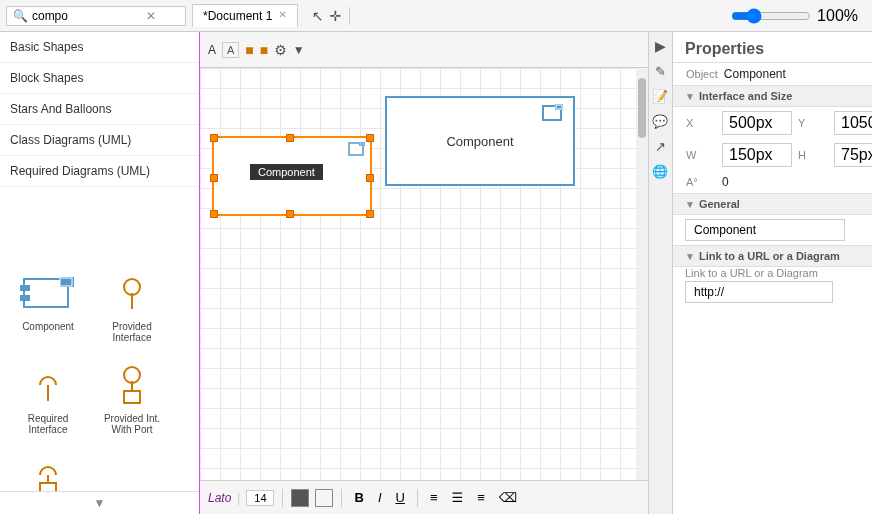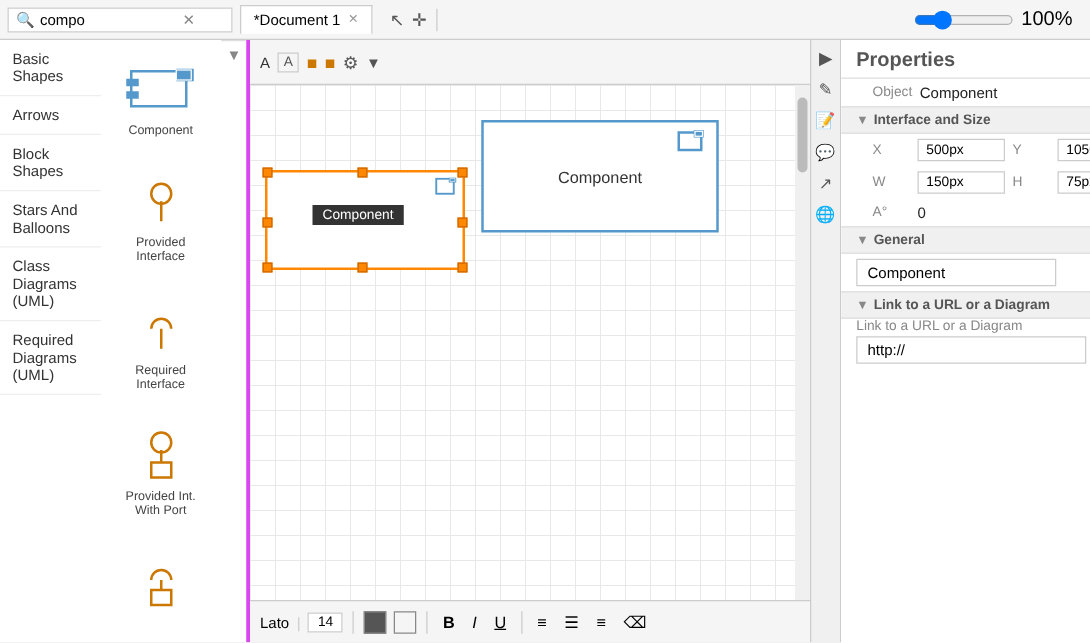--- a/index.html
+++ b/index.html
@@ -5,45 +5,45 @@
     * { box-sizing: border-box; margin: 0; padding: 0; }
     body { font-family: 'Segoe UI', Arial, sans-serif; font-size: 12px; background: #f0f0f0; display: flex; flex-direction: column; height: 514px; width: 872px; overflow: hidden; }
 
     
     #topbar { display: flex; align-items: center; height: 32px; background: #f5f5f5; border-bottom: 1px solid #ccc; padding: 0 6px; gap: 6px; flex-shrink: 0; }
 
     
     #main { display: flex; flex: 1; overflow: hidden; }
 
     
-    #sidebar { width: 200px; background: #fff; border-right: 3px solid #d946ef; display: flex; flex-direction: row; overflow: hidden; flex-shrink: 0; }
+    #sidebar { width: 200px; background: #fff; border-right: 1px solid #d946ef; display: flex; flex-direction: column; overflow: hidden; flex-shrink: 0; }
     .sidebar-section { padding: 8px 10px; font-size: 12px; color: #333; cursor: pointer; border-bottom: 1px solid #eee; }
     #shape-grid { display: flex; flex-wrap: wrap; padding: 8px; gap: 4px; overflow-y: auto; flex: 1; }
     .shape-item { display: flex; flex-direction: column; align-items: center; width: 80px; padding: 6px 4px; cursor: pointer; border: 1px solid transparent; }
     .shape-label { font-size: 10px; color: #444; text-align: center; margin-top: 4px; }
     .shape-preview { width: 64px; height: 48px; display: flex; align-items: center; justify-content: center; }
 
     
     #canvas-area { flex: 1; display: flex; flex-direction: column; overflow: hidden; }
     #canvas-toolbar { height: 36px; background: #f5f5f5; border-bottom: 1px solid #ccc; display: flex; align-items: center; padding: 0 8px; gap: 6px; flex-shrink: 0; }
     #canvas { flex: 1; background: #fff; background-image: linear-gradient(#e8e8e8 1px, transparent 1px), linear-gradient(90deg, #e8e8e8 1px, transparent 1px); background-size: 20px 20px; position: relative; overflow: hidden; }
     #format-bar { height: 34px; background: #f5f5f5; border-top: 1px solid #ccc; display: flex; align-items: center; padding: 0 8px; gap: 6px; flex-shrink: 0; }
 
     
     #right-panel { width: 200px; background: #fff; border-left: 1px solid #ccc; display: flex; flex-direction: column; flex-shrink: 0; overflow-y: auto; }
     #right-icons { width: 24px; background: #f0f0f0; border-left: 1px solid #ccc; display: flex; flex-direction: column; align-items: center; padding: 6px 0; gap: 10px; flex-shrink: 0; }
     .props-header { font-size: 16px; font-weight: bold; color: #555; padding: 8px 12px 4px; border-bottom: 1px solid #ddd; }
-    .props-row { display: flex; align-items: center; padding: 4px 25px; gap: 6px; }
+    .props-row { display: flex; align-items: center; padding: 4px 13px; gap: 6px; }
     .props-label { color: #888; font-size: 11px; min-width: 30px; }
     .props-value { font-size: 12px; color: #222; }
-    .props-input { border: 1px solid #ccc; padding: 2px 6px; font-size: 11px; width: 70px; outline: none; }
+    .props-input { border: 1px solid #ccc; padding: 2px 6px; font-size: 16px; width: 70px; outline: none; }
     .props-section { background: #f0f0f0; padding: 4px 12px; font-size: 11px; font-weight: bold; color: #555; display: flex; align-items: center; gap: 4px; border-top: 1px solid #ddd; border-bottom: 1px solid #ddd; }
     .props-section-arrow { color: #888; font-size: 10px; }
     .name-input { border: 1px solid #ccc; padding: 3px 8px; font-size: 12px; width: 160px; outline: none; margin: 4px 12px; }
-    .link-input { border: 1px solid #ccc; padding: 3px 8px; font-size: 12px; width: 184px; outline: none; margin: 2px 12px; }
+    .link-input { border: 1px solid #ccc; padding: 3px 8px; font-size: 12px; width: 148px; outline: none; margin: 2px 12px; }
     .link-label { color: #888; font-size: 11px; padding: 0 12px; }
     .btn-row { display: flex; gap: 6px; padding: 4px 12px; }
     .btn-sm { border: 1px solid #ccc; background: #f5f5f5; padding: 3px 12px; font-size: 11px; cursor: pointer; }
 
     
     .component-box-large { position: absolute; top: 28px; left: 185px; width: 190px; height: 90px; border: 2px solid #5599cc; background: #fff; display: flex; align-items: center; justify-content: center; font-size: 13px; color: #333; }
     .component-box-small { position: absolute; top: 68px; left: 12px; width: 160px; height: 80px; border: 2px solid #ff8800; background: #fff; }
     .component-label-small { position: absolute; top: 96px; left: 50px; background: #333; color: #fff; padding: 2px 8px; font-size: 11px; white-space: nowrap; }
     .selection-handle { position: absolute; width: 8px; height: 8px; background: #ff8800; border: 1px solid #cc6600; }
     .top-toolbar-sep { width: 1px; height: 18px; background: #ccc; margin: 0 2px; }
@@ -83,21 +83,20 @@
     <span style="font-size:16px;min-width:40px;">100%</span>
   </div>
 </div>
 
 <div id="main">
 
   <div id="sidebar">
 
     <div class="sidebar-list">
       <div class="sidebar-section">Basic Shapes</div>
-      <div class="sidebar-section">Arrows</div>
       <div class="sidebar-section">Block Shapes</div>
       <div class="sidebar-section">Stars And Balloons</div>
       <div class="sidebar-section">Class Diagrams (UML)</div>
       <div class="sidebar-section">Required Diagrams (UML)</div>
     </div>
 
     <div id="shape-grid">
 
       <div class="shape-item">
         <div class="shape-preview">
@@ -212,21 +211,21 @@
       <div class="component-label-small">
         <span>Component</span>
       </div>
 
       <div class="canvas-scroll">
         <div class="canvas-scroll-handle"></div>
       </div>
     </div>
 
     <div id="format-bar">
-      <span style="font-size:12px;color:#000000;">Lato</span>
+      <span style="font-size:12px;color:#701a75;font-style:italic;">Lato</span>
       <span style="color:#ccc;">|</span>
       <input type="text" style="width: 28px; border: 1px solid rgb(204, 204, 204); font-size: 11px; text-align: center; padding: 1px;" value="14">
       <div class="top-toolbar-sep"></div>
       <span style="width:18px;height:18px;background:#555;border:1px solid #888;display:inline-block;cursor:pointer;"></span>
       <span style="width:18px;height:18px;border:1px solid #888;display:inline-block;cursor:pointer;background:transparent;"></span>
       <div class="top-toolbar-sep"></div>
       <span style="cursor:pointer;font-weight:bold;font-size:13px;padding:2px 4px;">B</span>
       <span style="cursor:pointer;font-style:italic;font-size:13px;padding:2px 4px;">I</span>
       <span style="cursor:pointer;text-decoration:underline;font-size:13px;padding:2px 4px;">U</span>
       <div class="top-toolbar-sep"></div>

